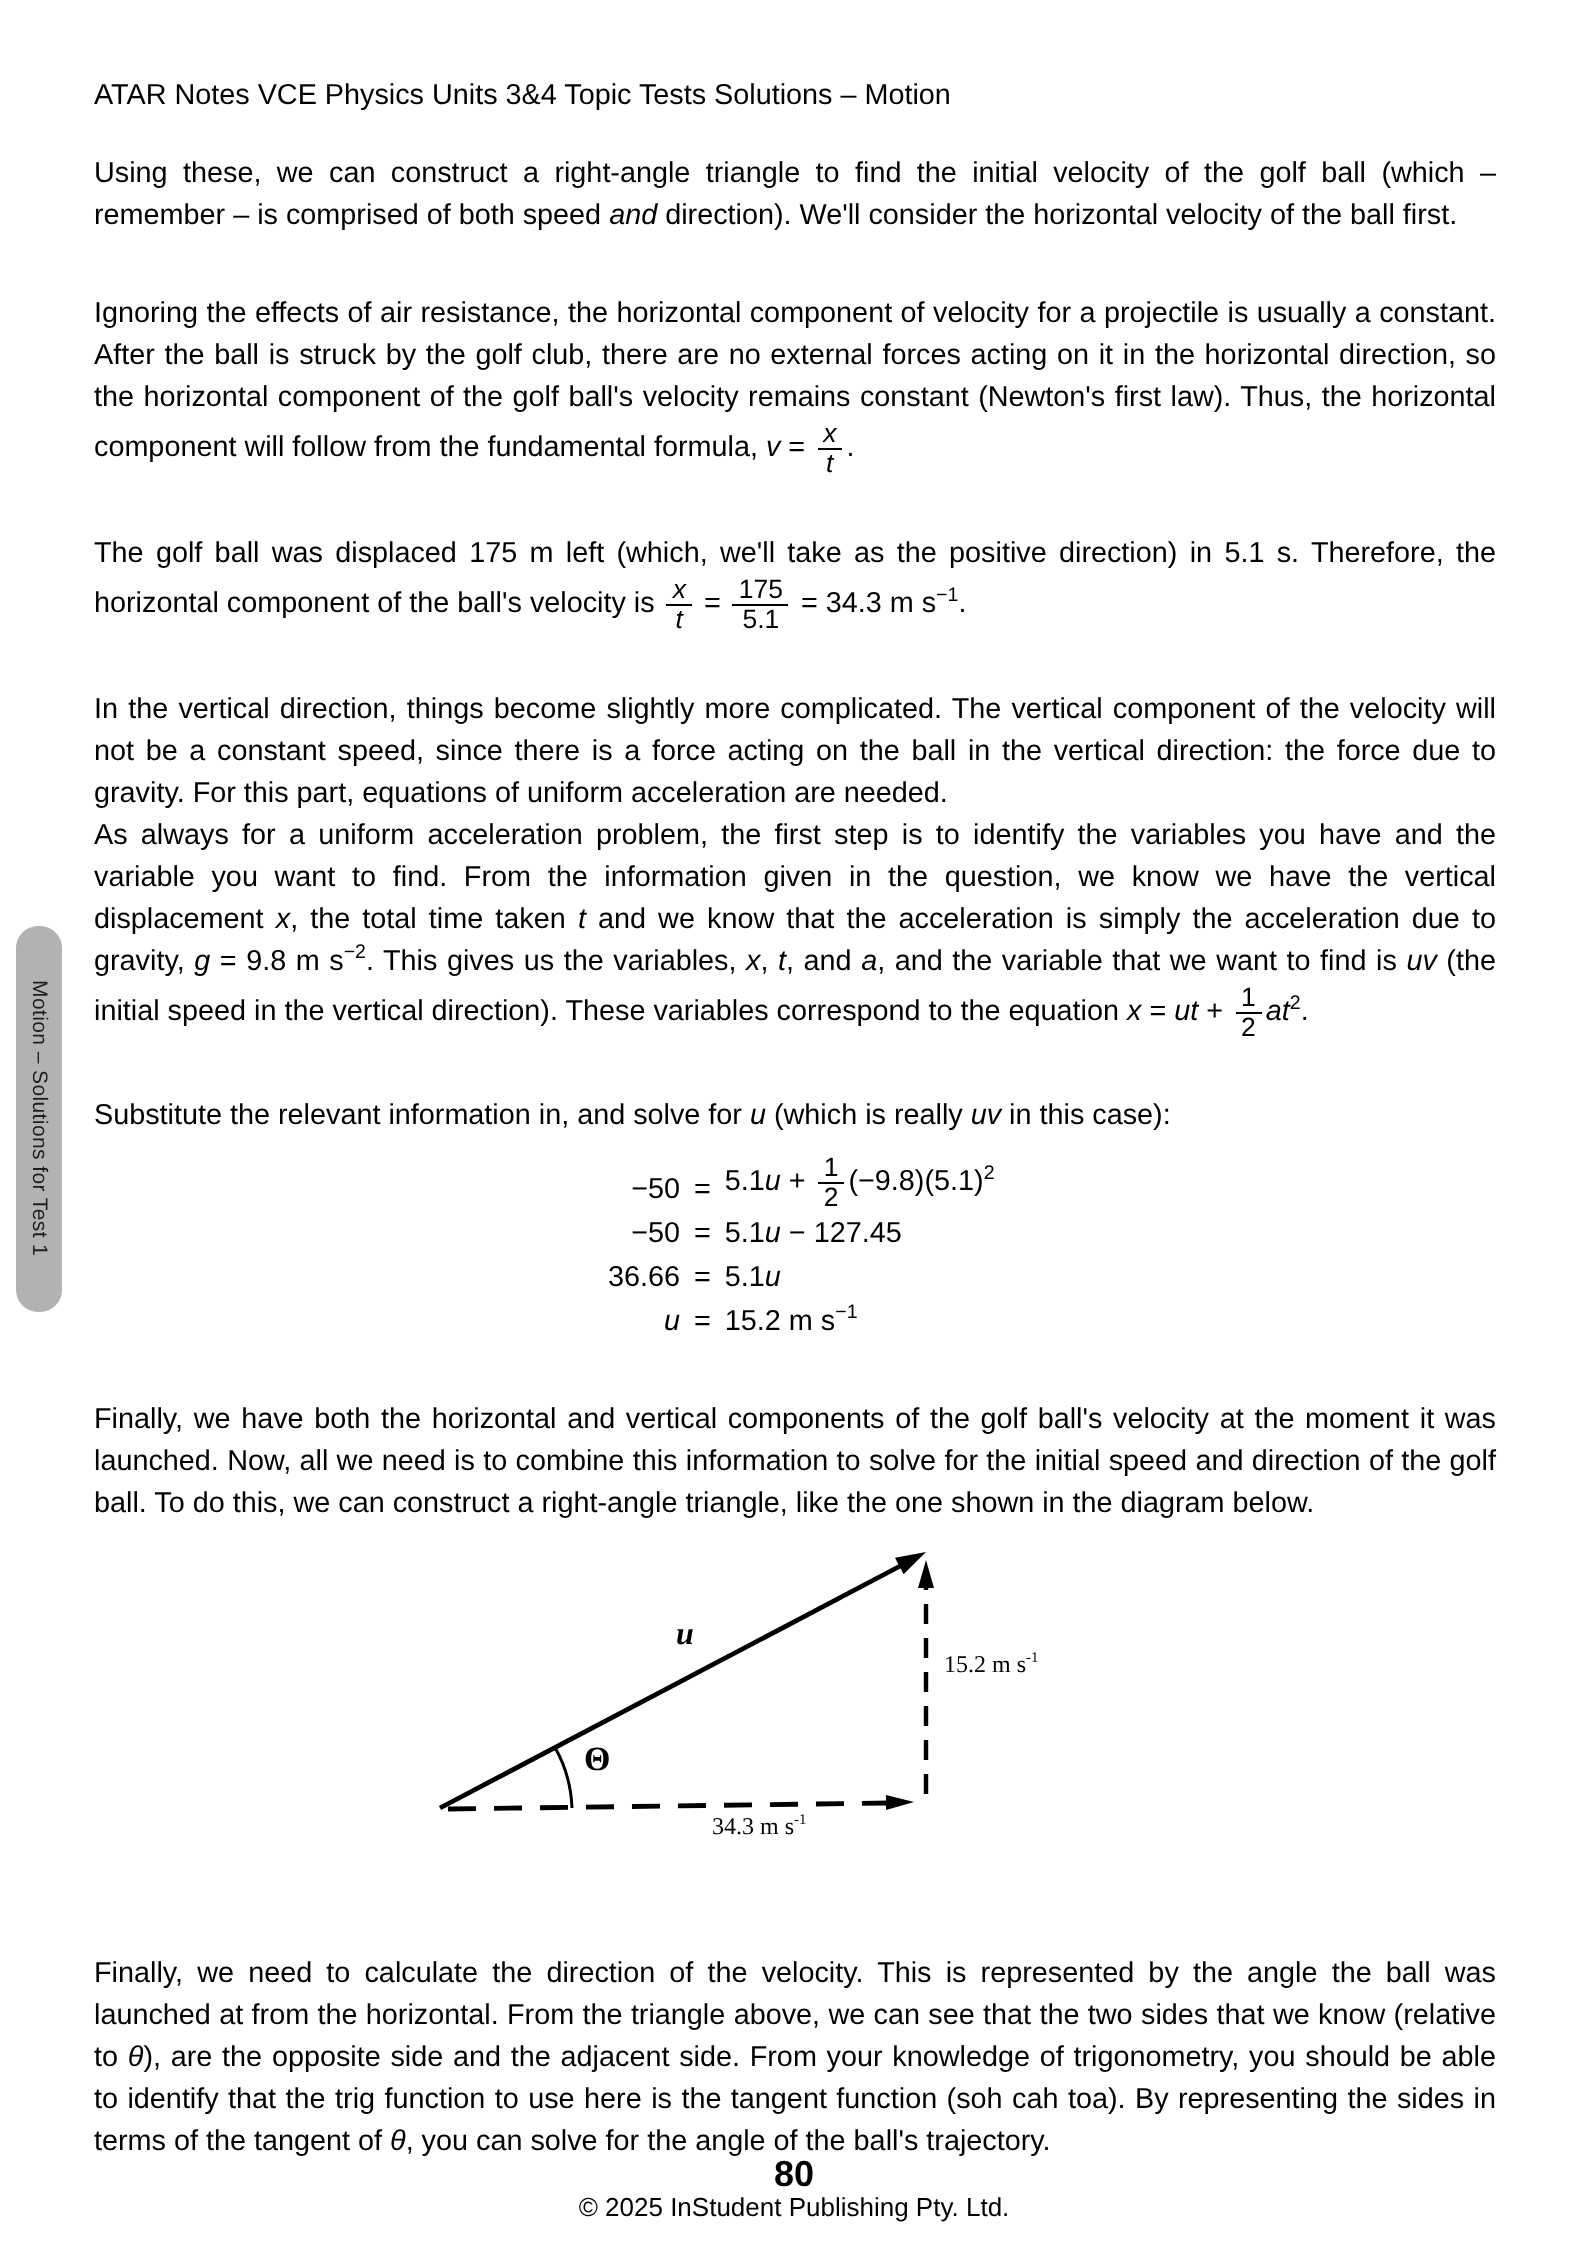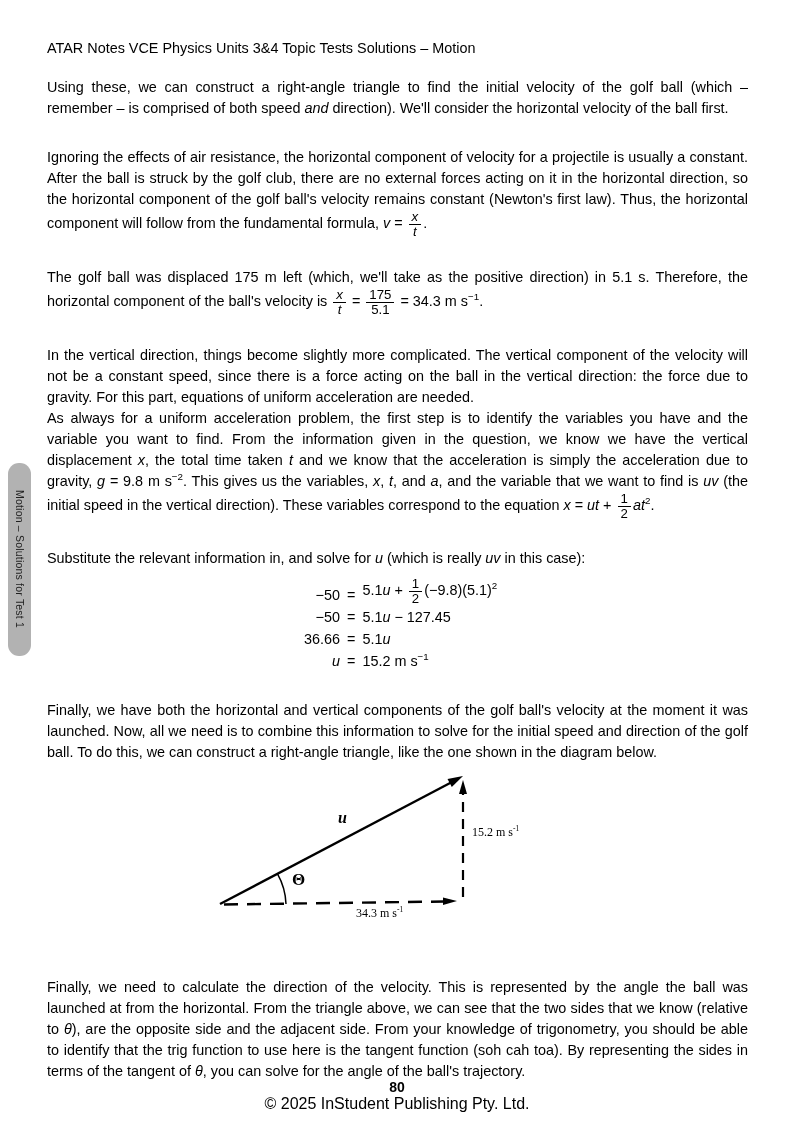--- a/index.html
+++ b/index.html
@@ -29,22 +29,22 @@
   .theta-label{left:112px;top:103px;font-weight:bold;font-size:17px;font-style:normal;}
   .v-label{left:292px;top:58px;}
   .h-label{left:156px;top:139px;margin-left:20px;}
   .dlabel sup{font-size:0.62em;}
   
   .sidebar-tab{position:absolute;left:8px;top:463px;width:23px;height:193px;background:#b2b2b2;
                border-radius:11px;display:flex;align-items:center;justify-content:center;}
   .tab-label{writing-mode:vertical-rl;font-size:10.5px;color:#1f1f1f;letter-spacing:0.2px;white-space:nowrap;}
   
   .footer{position:absolute;left:0;width:100%;bottom:11px;text-align:center;}
-  .page-number{font-weight:bold;font-size:14px;line-height:18px;}
-  .copyright{font-size:16px;line-height:16px;}
+  .page-number{font-weight:bold;font-size:18px;line-height:18px;}
+  .copyright{font-size:13px;line-height:16px;}
 </style>
 </head>
 <body>
 
 <div class="page">
 
   <div class="sidebar-tab">
     <span class="tab-label">Motion – Solutions for Test 1</span>
   </div>
 

